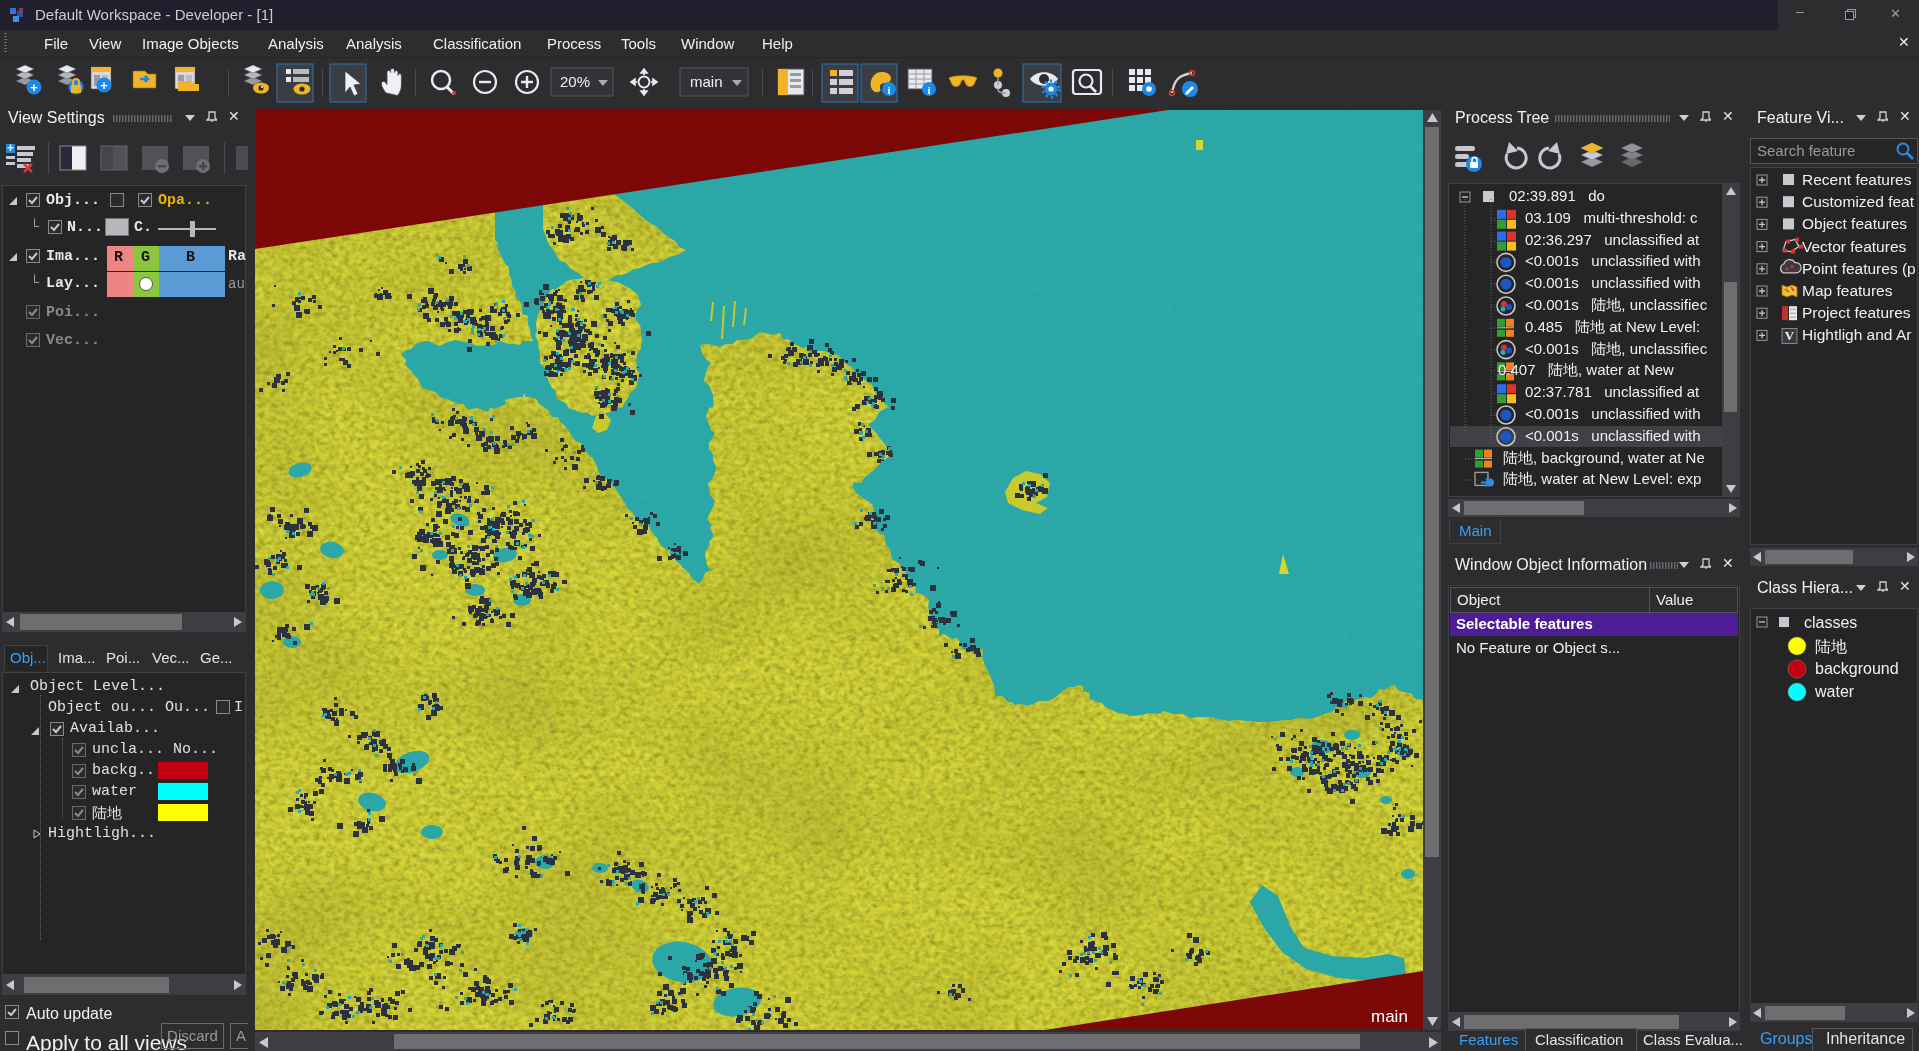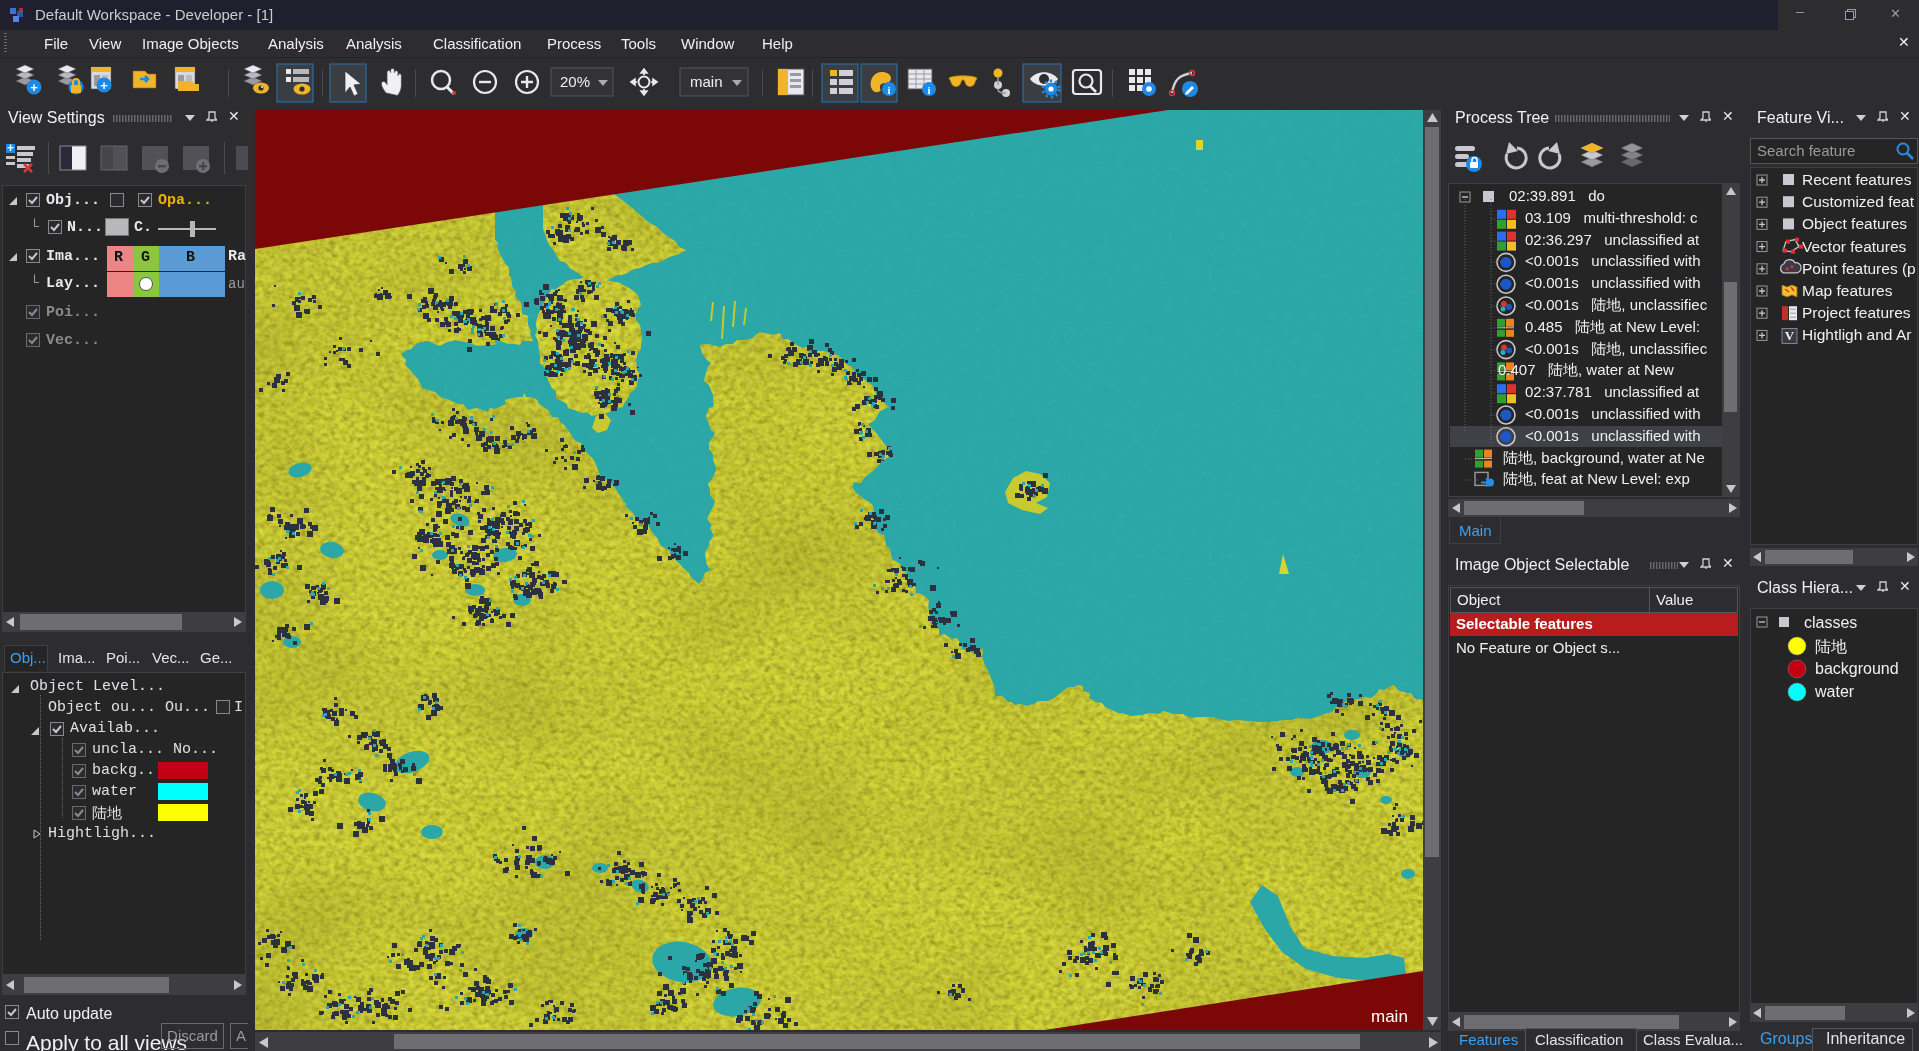--- a/index.html
+++ b/index.html
@@ -630,51 +630,51 @@
 <span class="t" style="left:1525px;top:252px;font-size:15px;color:#f0f0f2">&lt;0.001s&nbsp;&nbsp;&nbsp;unclassified with</span>
 <span class="t" style="left:1525px;top:274px;font-size:15px;color:#f0f0f2">&lt;0.001s&nbsp;&nbsp;&nbsp;unclassified with</span>
 <span class="t" style="left:1525px;top:296px;font-size:15px;color:#f0f0f2">&lt;0.001s&nbsp;&nbsp;&nbsp;陆地, unclassifiec</span>
 <span class="t" style="left:1525px;top:318px;font-size:15px;color:#f0f0f2">0.485&nbsp;&nbsp;&nbsp;陆地 at  New Level:</span>
 <span class="t" style="left:1525px;top:340px;font-size:15px;color:#f0f0f2">&lt;0.001s&nbsp;&nbsp;&nbsp;陆地, unclassifiec</span>
 <span class="t" style="left:1498px;top:361px;font-size:15px;color:#f0f0f2">0.407&nbsp;&nbsp;&nbsp;陆地, water at  New</span>
 <span class="t" style="left:1525px;top:383px;font-size:15px;color:#f0f0f2">02:37.781&nbsp;&nbsp;&nbsp;unclassified at</span>
 <span class="t" style="left:1525px;top:405px;font-size:15px;color:#f0f0f2">&lt;0.001s&nbsp;&nbsp;&nbsp;unclassified with</span>
 <span class="t" style="left:1525px;top:427px;font-size:15px;color:#f0f0f2">&lt;0.001s&nbsp;&nbsp;&nbsp;unclassified with</span>
 <span class="t" style="left:1503px;top:449px;font-size:15px;color:#f0f0f2">陆地, background, water at  Ne</span>
-<span class="t" style="left:1503px;top:470px;font-size:15px;color:#f0f0f2">陆地, feat at  New Level: exp</span>
+<span class="t" style="left:1503px;top:470px;font-size:15px;color:#f0f0f2">陆地, water at  New Level: exp</span>
 <div class="abs" style="left:1722px;top:184px;width:17px;height:312px;background:#3e3e42"></div>
 <svg class="abs" style="left:1726px;top:187px" width="10" height="9">
     <path d="M5,0 L10,8 L0,8 Z" fill="#c8c8cc"></path>
   </svg>
 <div class="abs" style="left:1724px;top:282px;width:13px;height:130px;background:#6e6e71"></div>
 <svg class="abs" style="left:1726px;top:485px" width="10" height="9">
     <path d="M5,8 L10,0 L0,0 Z" fill="#c8c8cc"></path>
   </svg>
 <div class="hsb" style="left:1448px;top:499px;width:292px;height:18px">
     <div class="thumb" style="left:16px;top:2px;width:120px;height:14px"></div>
   </div>
 <svg class="abs" style="left:1452px;top:503px" width="9" height="10">
     <path d="M8,0 L0,5 L8,10 Z" fill="#c8c8cc"></path>
   </svg>
 <svg class="abs" style="left:1728px;top:503px" width="9" height="10">
     <path d="M1,0 L9,5 L1,10 Z" fill="#c8c8cc"></path>
   </svg>
 <div class="abs" style="left:1449px;top:518px;width:52px;height:26px;background:#2d2d30;border:1px solid #3f3f46;border-top:none"></div>
 <span class="tab on" style="left:1459px;top:522px">Main</span>
-<span class="t panel-title" style="left:1455px;top:556px">Image Object Selectable</span>
+<span class="t panel-title" style="left:1455px;top:556px">Window Object Information</span>
 <div class="dots" style="left:1650px;top:562px;width:28px"></div>
 <div class="chev" style="left:1679px;top:562px"></div>
 <svg class="pin" style="left:1700px;top:558px" width="12" height="14">
     <path d="M3,1 h6 v6 l2,2 h-10 l2,-2 z M6,9 v4" stroke="#d0d0d0" stroke-width="1.3" fill="none"></path>
   </svg>
 <span class="xbtn" style="left:1722px;top:555px">✕</span>
 <div class="tree-bg" style="left:1448px;top:585px;width:292px;height:428px"></div>
 <div class="abs" style="left:1450px;top:587px;width:200px;height:26px;background:#2d2d30;border:1px solid #55555a;font-size:15px;color:#f0f0f0;padding:3px 0 0 6px">Object</div>
 <div class="abs" style="left:1649px;top:587px;width:89px;height:26px;background:#2d2d30;border:1px solid #55555a;font-size:15px;color:#f0f0f0;padding:3px 0 0 6px">Value</div>
-<div class="abs" style="left:1450px;top:613px;width:288px;height:23px;background:#b91c1c;font-size:15px;font-weight:bold;color:#fff;padding:2px 0 0 6px">Selectable features</div>
+<div class="abs" style="left:1450px;top:613px;width:288px;height:23px;background:#4c1d95;font-size:15px;font-weight:bold;color:#fff;padding:2px 0 0 6px">Selectable features</div>
 <span class="t" style="left:1456px;top:639px;font-size:15px;color:#f0f0f2">No Feature or Object s...</span>
 <div class="hsb" style="left:1448px;top:1013px;width:292px;height:18px">
     <div class="thumb" style="left:16px;top:2px;width:215px;height:14px"></div>
   </div>
 <svg class="abs" style="left:1452px;top:1017px" width="9" height="10">
     <path d="M8,0 L0,5 L8,10 Z" fill="#c8c8cc"></path>
   </svg>
 <svg class="abs" style="left:1728px;top:1017px" width="9" height="10">
     <path d="M1,0 L9,5 L1,10 Z" fill="#c8c8cc"></path>
   </svg>

